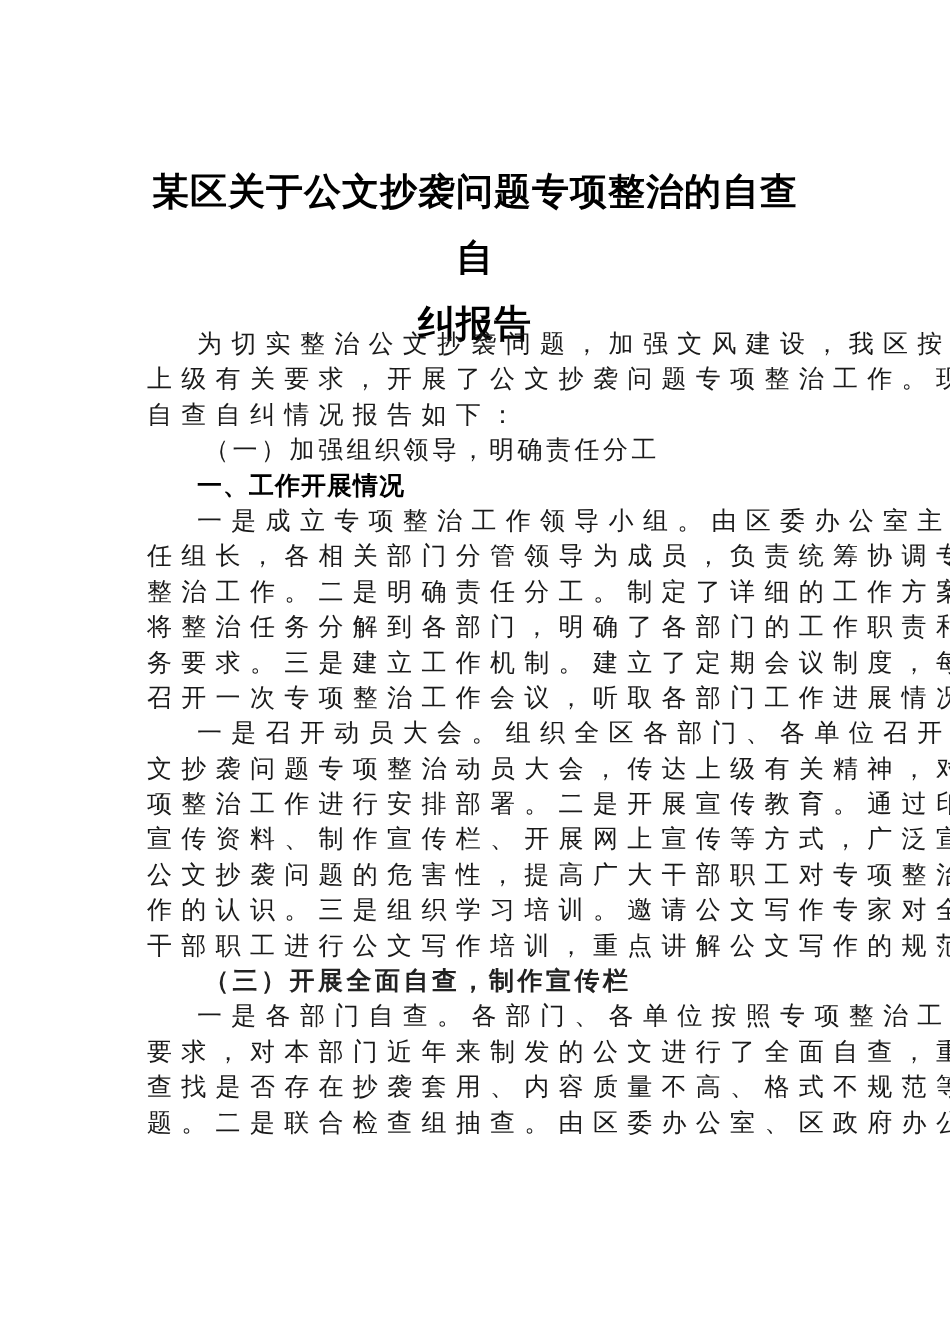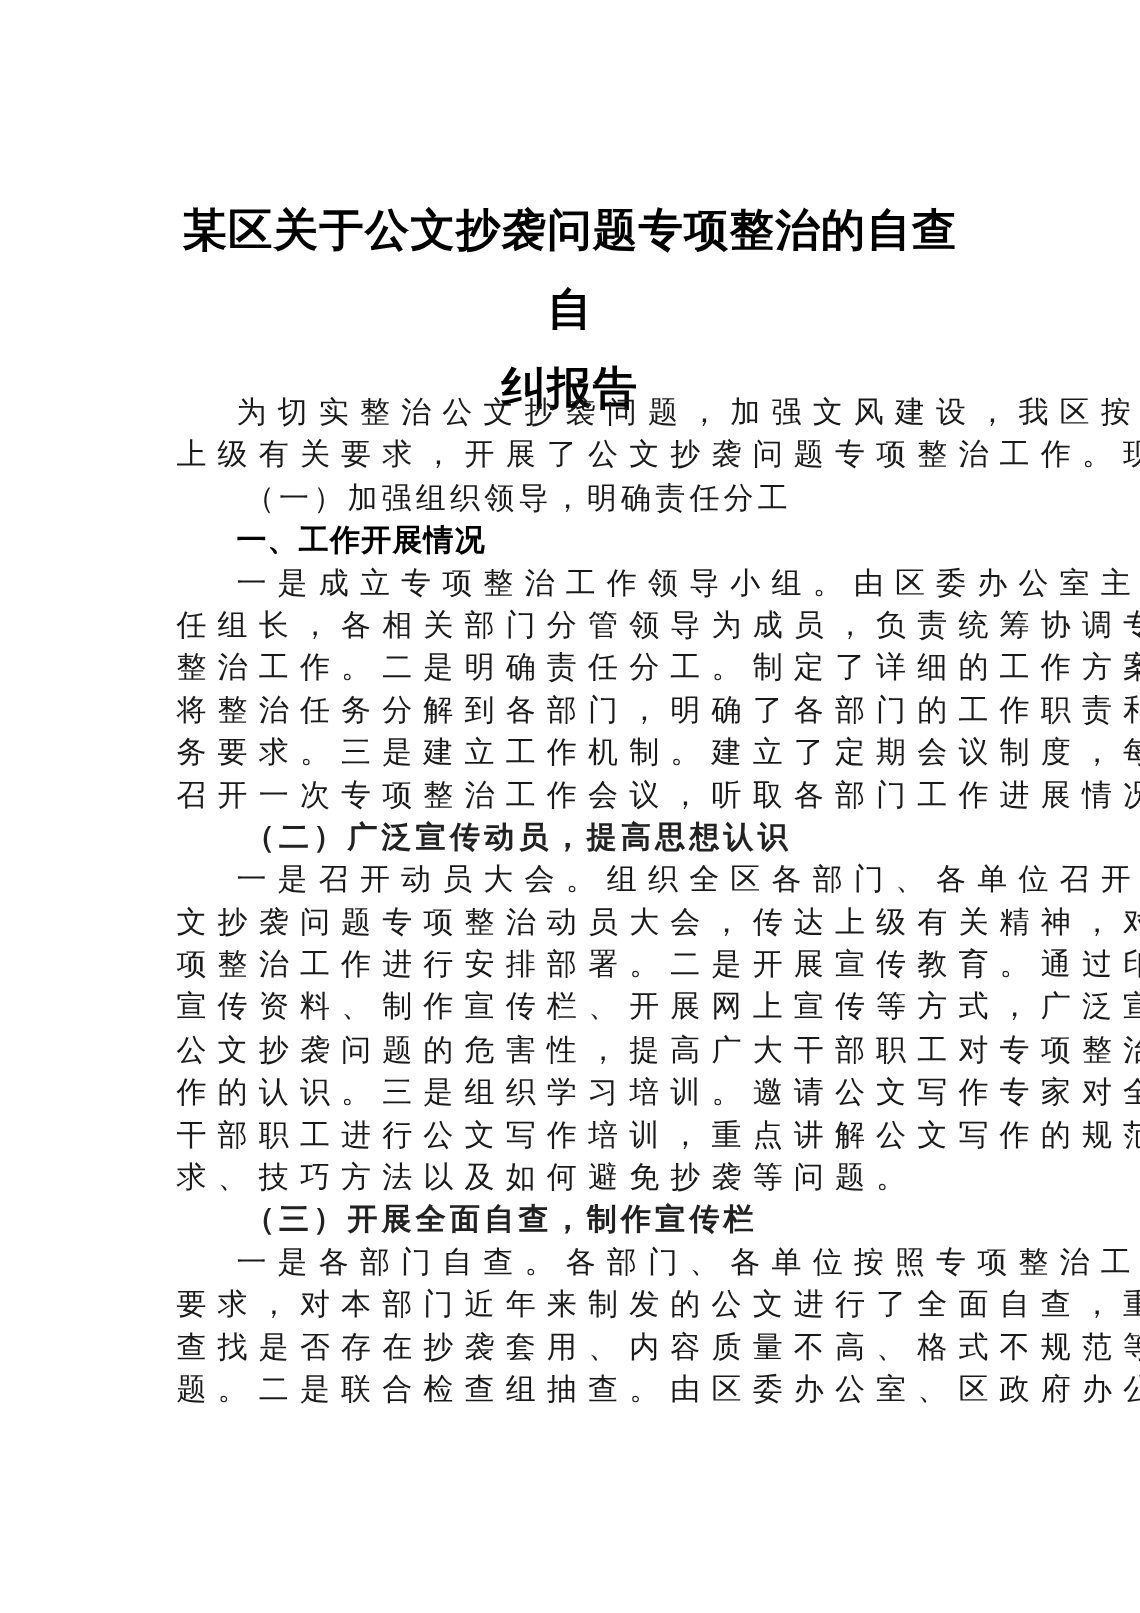--- a/index.html
+++ b/index.html
@@ -78,40 +78,39 @@
 
   <h1 class="title">
     <span class="title-line">某区关于公文抄袭问题专项整治的自查自</span><br>
     <span class="title-line">纠报告</span>
   </h1>
 
   <div class="body">
 
     <p class="line indent">为切实整治公文抄袭问题，加强文风建设，我区按照</p>
     <p class="line">上级有关要求，开展了公文抄袭问题专项整治工作。现将</p>
+    <p class="line">自查自纠情况报告如下：</p>
 
     <p class="line h2">（一）加强组织领导，明确责任分工</p>
 
     <p class="line h1">一、工作开展情况</p>
     <p class="line indent">一是成立专项整治工作领导小组。由区委办公室主任</p>
     <p class="line">任组长，各相关部门分管领导为成员，负责统筹协调专项</p>
     <p class="line">整治工作。二是明确责任分工。制定了详细的工作方案，</p>
     <p class="line">将整治任务分解到各部门，明确了各部门的工作职责和任</p>
     <p class="line">务要求。三是建立工作机制。建立了定期会议制度，每周</p>
     <p class="line">召开一次专项整治工作会议，听取各部门工作进展情况汇</p>
 
-    <p class="line h2 bold-ish">（二）广泛宣传动员，提高思想认识</p>
     <p class="line indent">一是召开动员大会。组织全区各部门、各单位召开公</p>
     <p class="line">文抄袭问题专项整治动员大会，传达上级有关精神，对专</p>
     <p class="line">项整治工作进行安排部署。二是开展宣传教育。通过印发</p>
     <p class="line">宣传资料、制作宣传栏、开展网上宣传等方式，广泛宣传</p>
     <p class="line">公文抄袭问题的危害性，提高广大干部职工对专项整治工</p>
     <p class="line">作的认识。三是组织学习培训。邀请公文写作专家对全区</p>
     <p class="line">干部职工进行公文写作培训，重点讲解公文写作的规范要</p>
-    <p class="line">求、技巧方法以及如何避免抄袭等问题。</p>
 
     <p class="line h2 bold-ish">（三）开展全面自查，制作宣传栏</p>
     <p class="line indent">一是各部门自查。各部门、各单位按照专项整治工作</p>
     <p class="line">要求，对本部门近年来制发的公文进行了全面自查，重点</p>
     <p class="line">查找是否存在抄袭套用、内容质量不高、格式不规范等问</p>
     <p class="line">题。二是联合检查组抽查。由区委办公室、区政府办公室</p>
 
   </div>
 </div>
 

